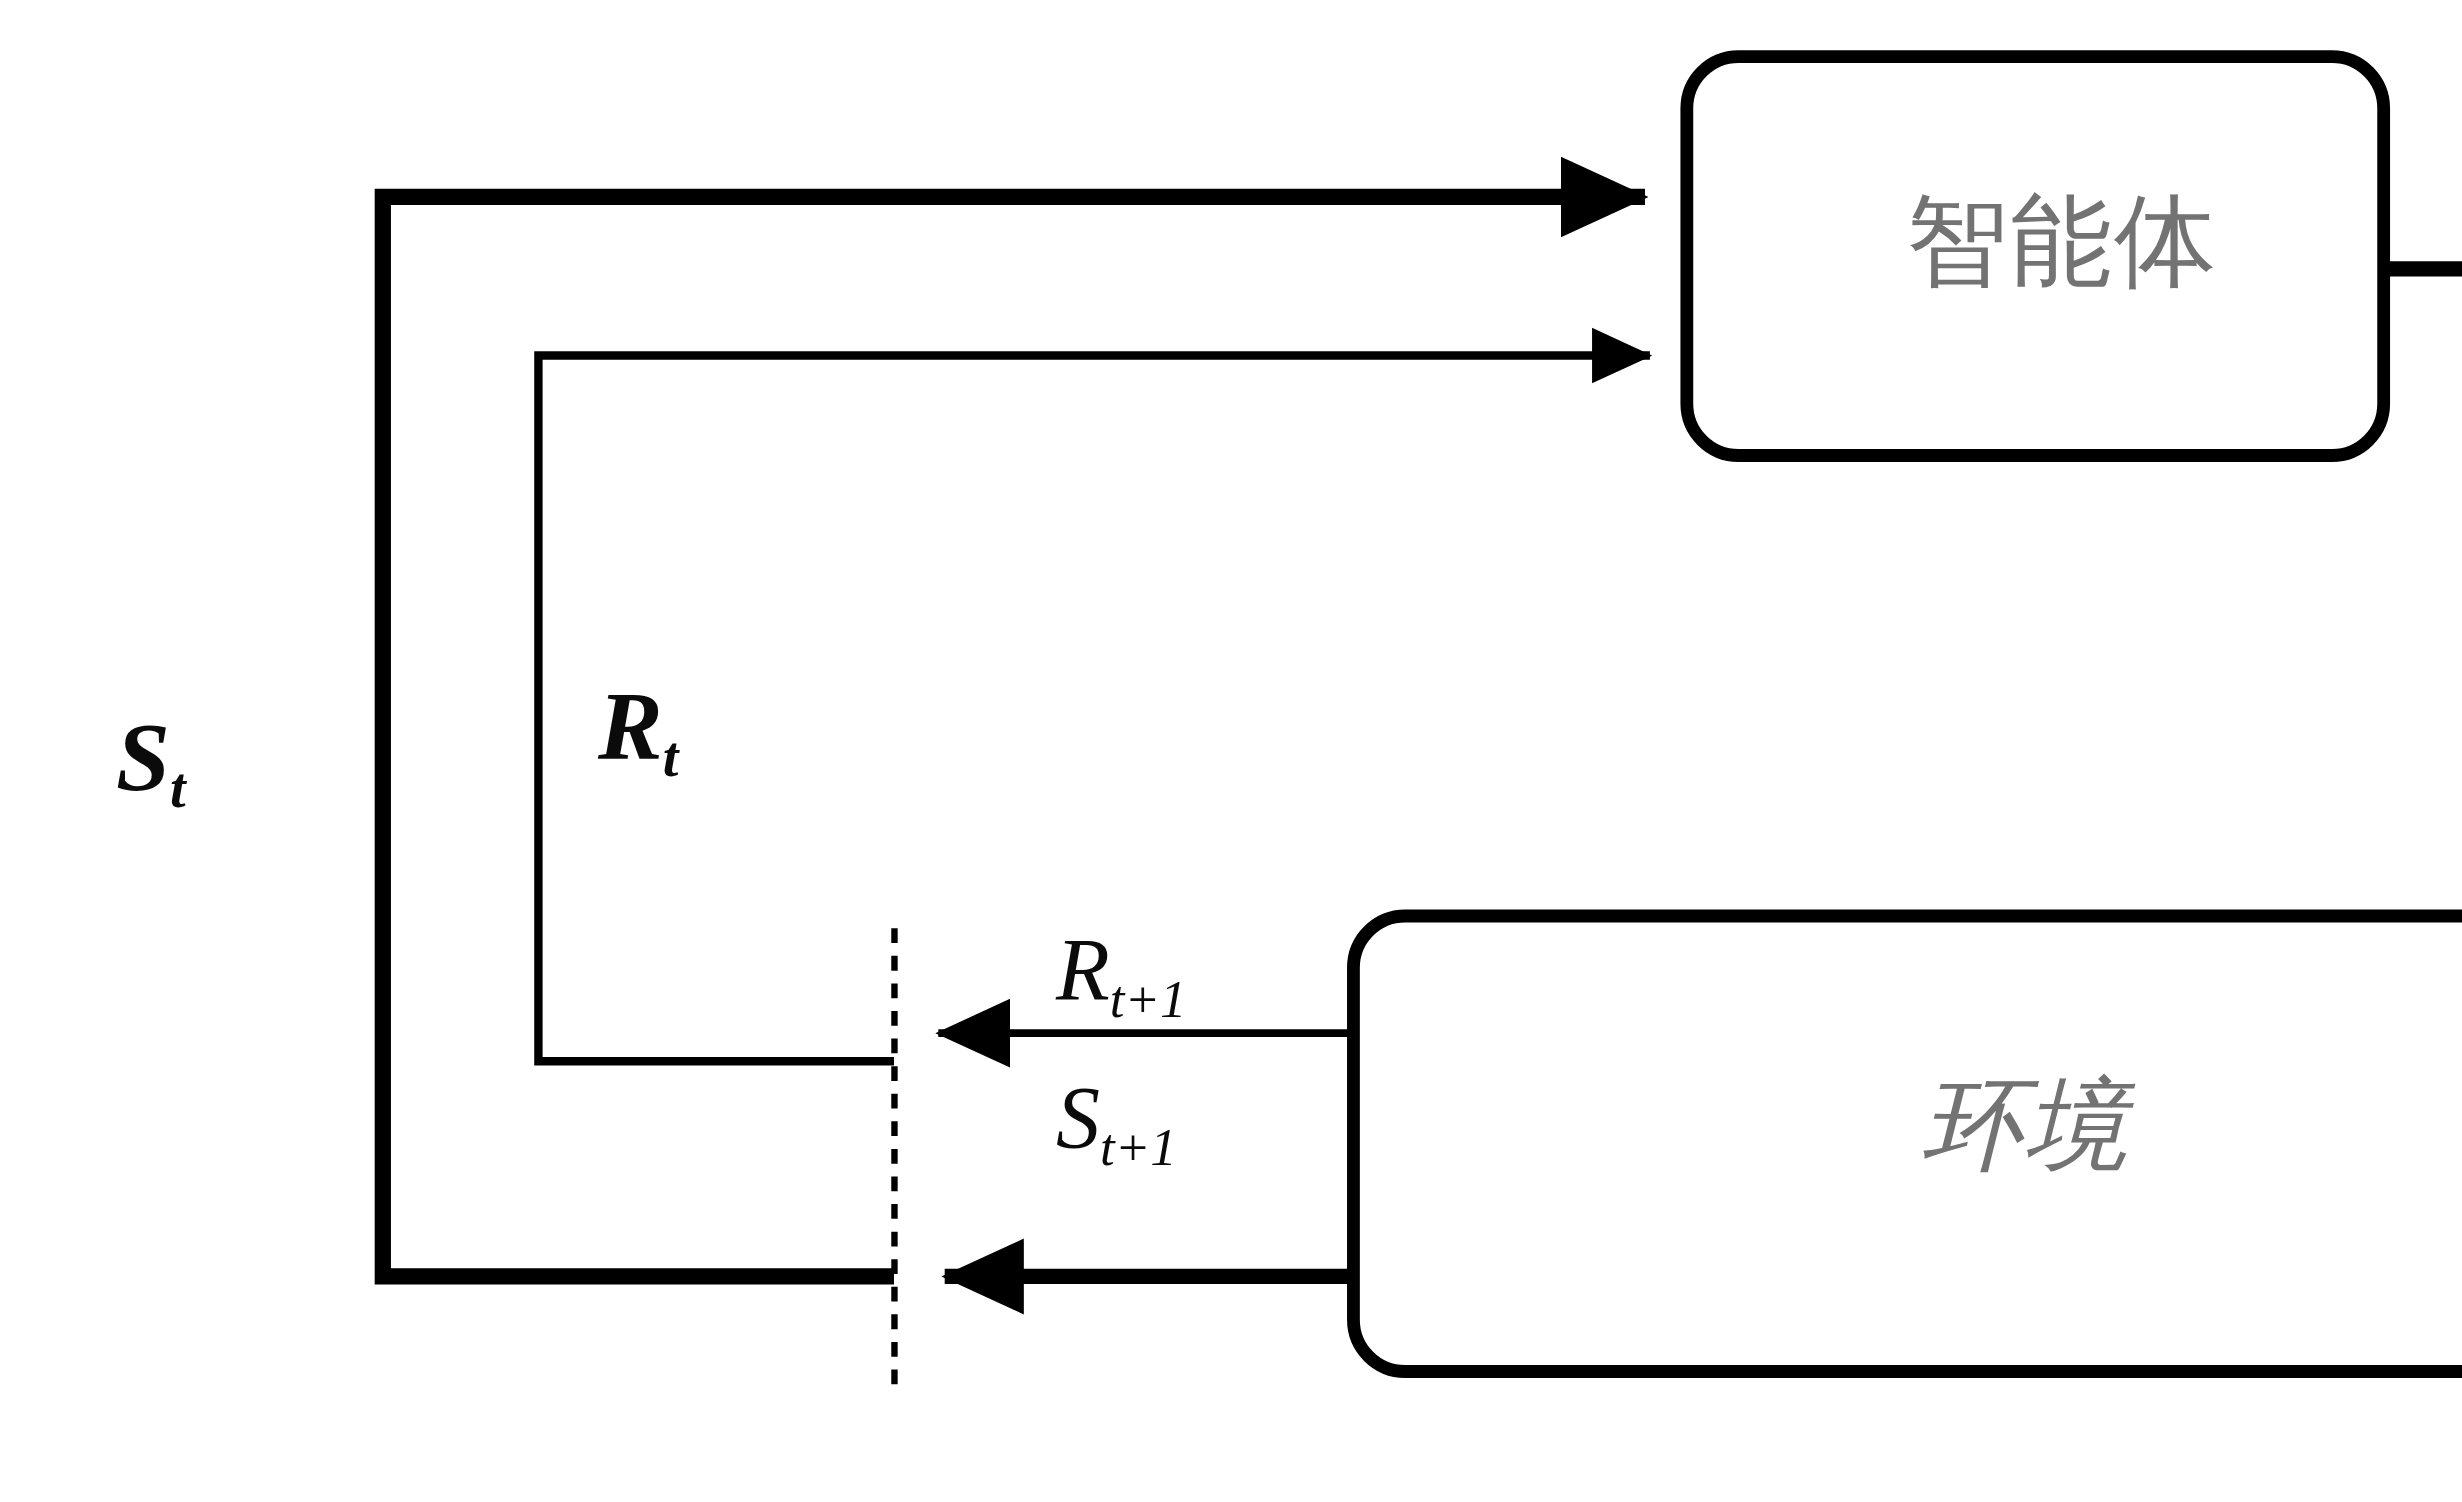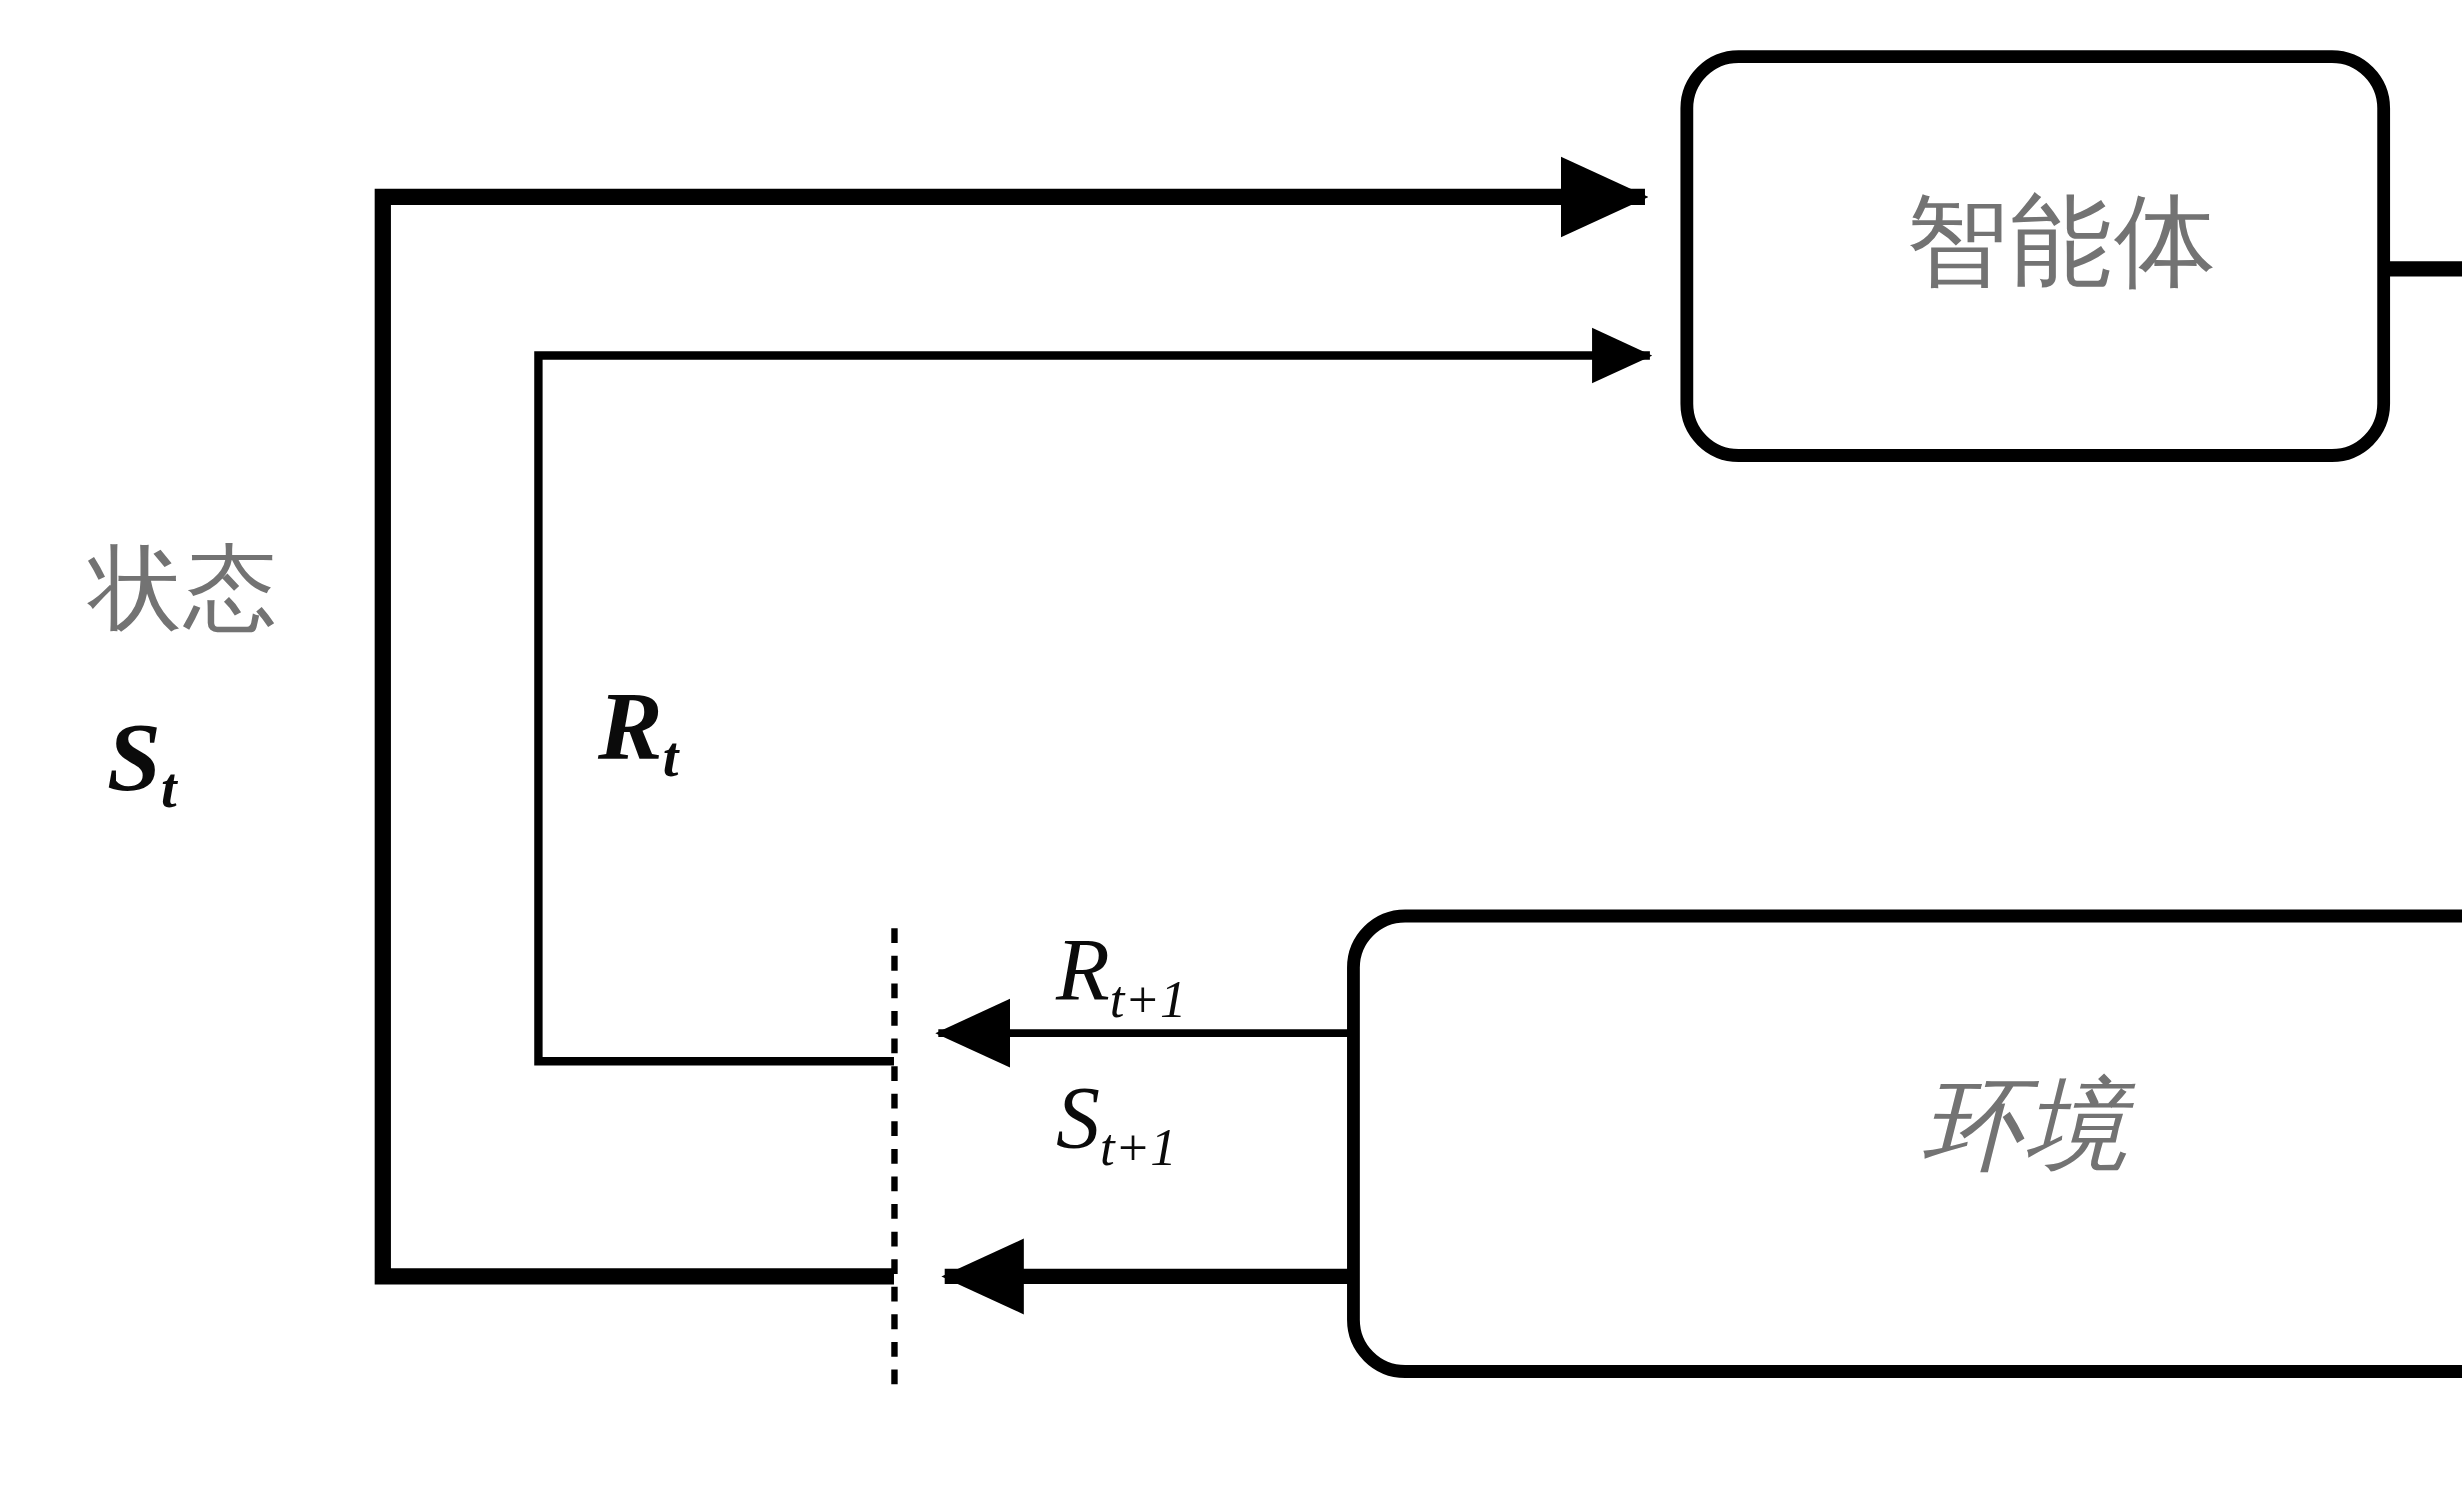--- a/index.html
+++ b/index.html
@@ -123,22 +123,21 @@
 
     <g>
       <line x1="1816" y1="1885" x2="1816" y2="2812" stroke="#000000" stroke-width="13" stroke-dasharray="30 26" stroke-linecap="butt"></line>
     </g>
   </svg>
 
   <div class="cjk-label" style="left:1906px; top:190px; font-size:102px;">智能体</div>
 
   <div class="cjk-label" style="left:1921px; top:1074px; font-size:102px;font-style:italic;">环境</div>
 
-  <div class="cjk-label" style="left:89px; top:542px; font-size:93px;">状态</div>
-  <div class="math-label" style="left:107px; top:709px; font-size:97px;"><span>S</span><span class="sub">t</span></div>
+  <div class="math-label" style="left:116px; top:709px; font-size:97px;"><span>S</span><span class="sub">t</span></div>
 
   <div class="math-label" style="left:598px; top:678px; font-size:97px;"><span>R</span><span class="sub">t</span></div>
 
   <div class="edge-label" style="left:1056px; top:926px; font-size:88px;"><span>R</span><span class="sub">t+1</span></div>
 
   <div class="edge-label" style="left:1056px; top:1074px; font-size:88px;"><span>S</span><span class="sub">t+1</span></div>
 
   <div id="caption-strip" style="top:1470px; font-size:47px;"></div>
 
 </div>

